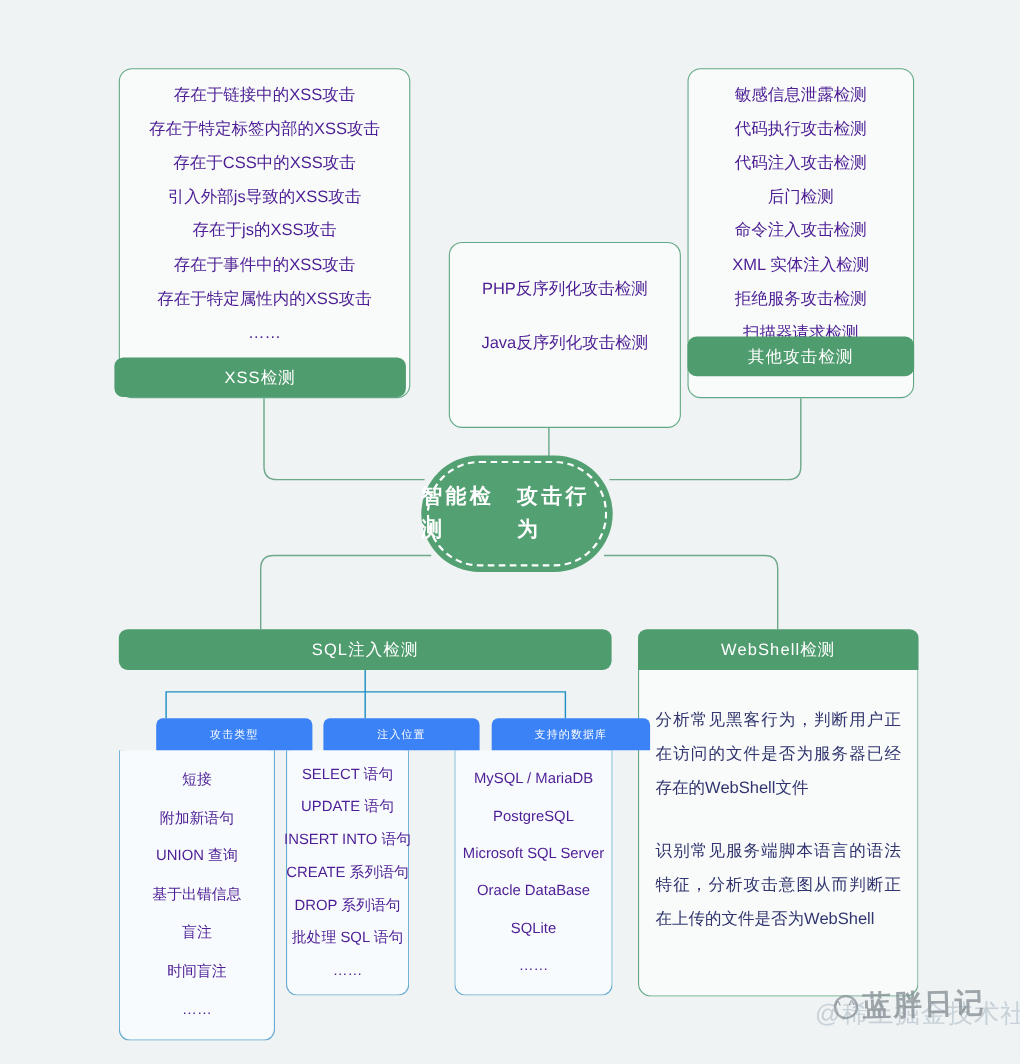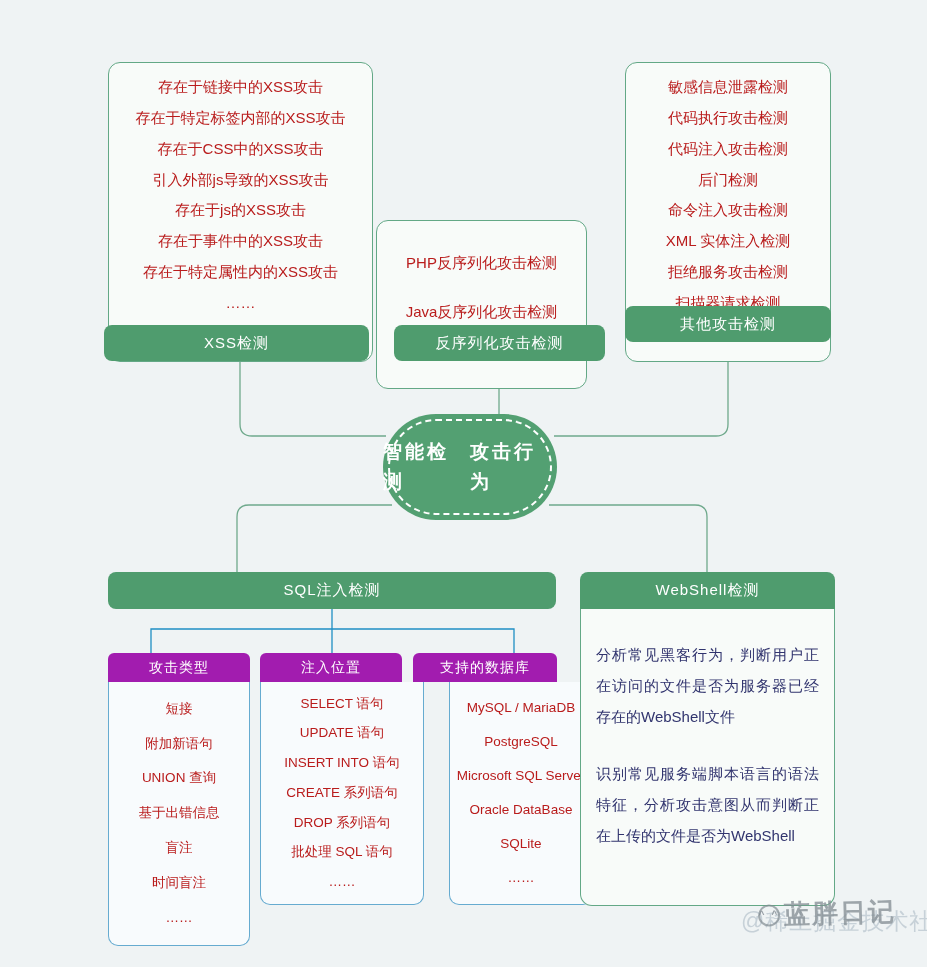--- a/index.html
+++ b/index.html
@@ -26,21 +26,21 @@
   }
   .panel-list{
     position:absolute;
     left:0;right:0;top:2px;bottom:36px;
     display:flex;flex-direction:column;
     justify-content:space-evenly;
     align-items:center;
     z-index:3;
   }
   .item{
-    color:#b91c1c;
+    color:#4c1d95;
     font-size:15px;
     line-height:1.2;
     white-space:nowrap;
   }
   .green-bar{
     position:absolute;
     background:#4f9c6e;
     color:#ffffff;
     font-size:15px;
     display:flex;align-items:center;justify-content:center;
@@ -69,27 +69,28 @@
   .center-node .line{
     color:#ffffff;
     font-size:19px;
     font-weight:bold;
     letter-spacing:3px;
     line-height:30px;
   }
   
   .blue-header{
     position:absolute;
-    background:#a21caf;
+    background:#3b82f6;
     color:#ffffff;
-    font-size:14px;
+    font-size:10px;
     display:flex;align-items:center;justify-content:center;
     border-radius:6px 6px 0 0;
     z-index:4;
     letter-spacing:1px;
+    margin-left:34px;
   }
   .blue-body{
     position:absolute;
     background:#f8fbfd;
     border:1px solid #66abd0;
     border-top:none;
     border-radius:0 0 10px 10px;
     box-sizing:border-box;
     display:flex;flex-direction:column;
     justify-content:space-evenly;
@@ -176,27 +177,26 @@
       <div class="item">存在于CSS中的XSS攻击</div>
       <div class="item">引入外部js导致的XSS攻击</div>
       <div class="item">存在于js的XSS攻击</div>
       <div class="item">存在于事件中的XSS攻击</div>
       <div class="item">存在于特定属性内的XSS攻击</div>
       <div class="item">……</div>
     </div>
   </div>
   <div class="green-bar" style="left:104px;top:325px;width:265px;height:36px;">XSS检测</div>
 
-  <div class="panel" style="left:376px;top:220px;width:211px;height:169px;">
+  <div class="panel" style="left:408px;top:220px;width:211px;height:169px;">
     <div class="panel-list">
       <div class="item">PHP反序列化攻击检测</div>
       <div class="item">Java反序列化攻击检测</div>
     </div>
   </div>
-  <div class="green-bar" style="left:394px;top:325px;width:211px;height:36px;">反序列化攻击检测</div>
 
   <div class="panel" style="left:625px;top:62px;width:206px;height:300px;">
     <div class="panel-list">
       <div class="item">敏感信息泄露检测</div>
       <div class="item">代码执行攻击检测</div>
       <div class="item">代码注入攻击检测</div>
       <div class="item">后门检测</div>
       <div class="item">命令注入攻击检测</div>
       <div class="item">XML 实体注入检测</div>
       <div class="item">拒绝服务攻击检测</div>
@@ -217,32 +217,32 @@
     <div class="item">短接</div>
     <div class="item">附加新语句</div>
     <div class="item">UNION 查询</div>
     <div class="item">基于出错信息</div>
     <div class="item">盲注</div>
     <div class="item">时间盲注</div>
     <div class="item">……</div>
   </div>
 
   <div class="blue-header" style="left:260px;top:653px;width:142px;height:29px;">注入位置</div>
-  <div class="blue-body" style="left:260px;top:682px;width:164px;height:223px;">
+  <div class="blue-body" style="left:260px;top:682px;width:112px;height:223px;">
     <div class="item">SELECT 语句</div>
     <div class="item">UPDATE 语句</div>
     <div class="item">INSERT INTO 语句</div>
     <div class="item">CREATE 系列语句</div>
     <div class="item">DROP 系列语句</div>
     <div class="item">批处理 SQL 语句</div>
     <div class="item">……</div>
   </div>
 
   <div class="blue-header" style="left:413px;top:653px;width:144px;height:29px;">支持的数据库</div>
-  <div class="blue-body" style="left:413px;top:682px;width:144px;height:223px;margin-left:36px;">
+  <div class="blue-body" style="left:413px;top:682px;width:144px;height:223px;">
     <div class="item">MySQL / MariaDB</div>
     <div class="item">PostgreSQL</div>
     <div class="item">Microsoft SQL Server</div>
     <div class="item">Oracle DataBase</div>
     <div class="item">SQLite</div>
     <div class="item">……</div>
   </div>
 
   <div class="green-bar" style="left:580px;top:572px;width:255px;height:37px;border-radius:8px 8px 0 0;">WebShell检测</div>
   <div class="webshell-body">

